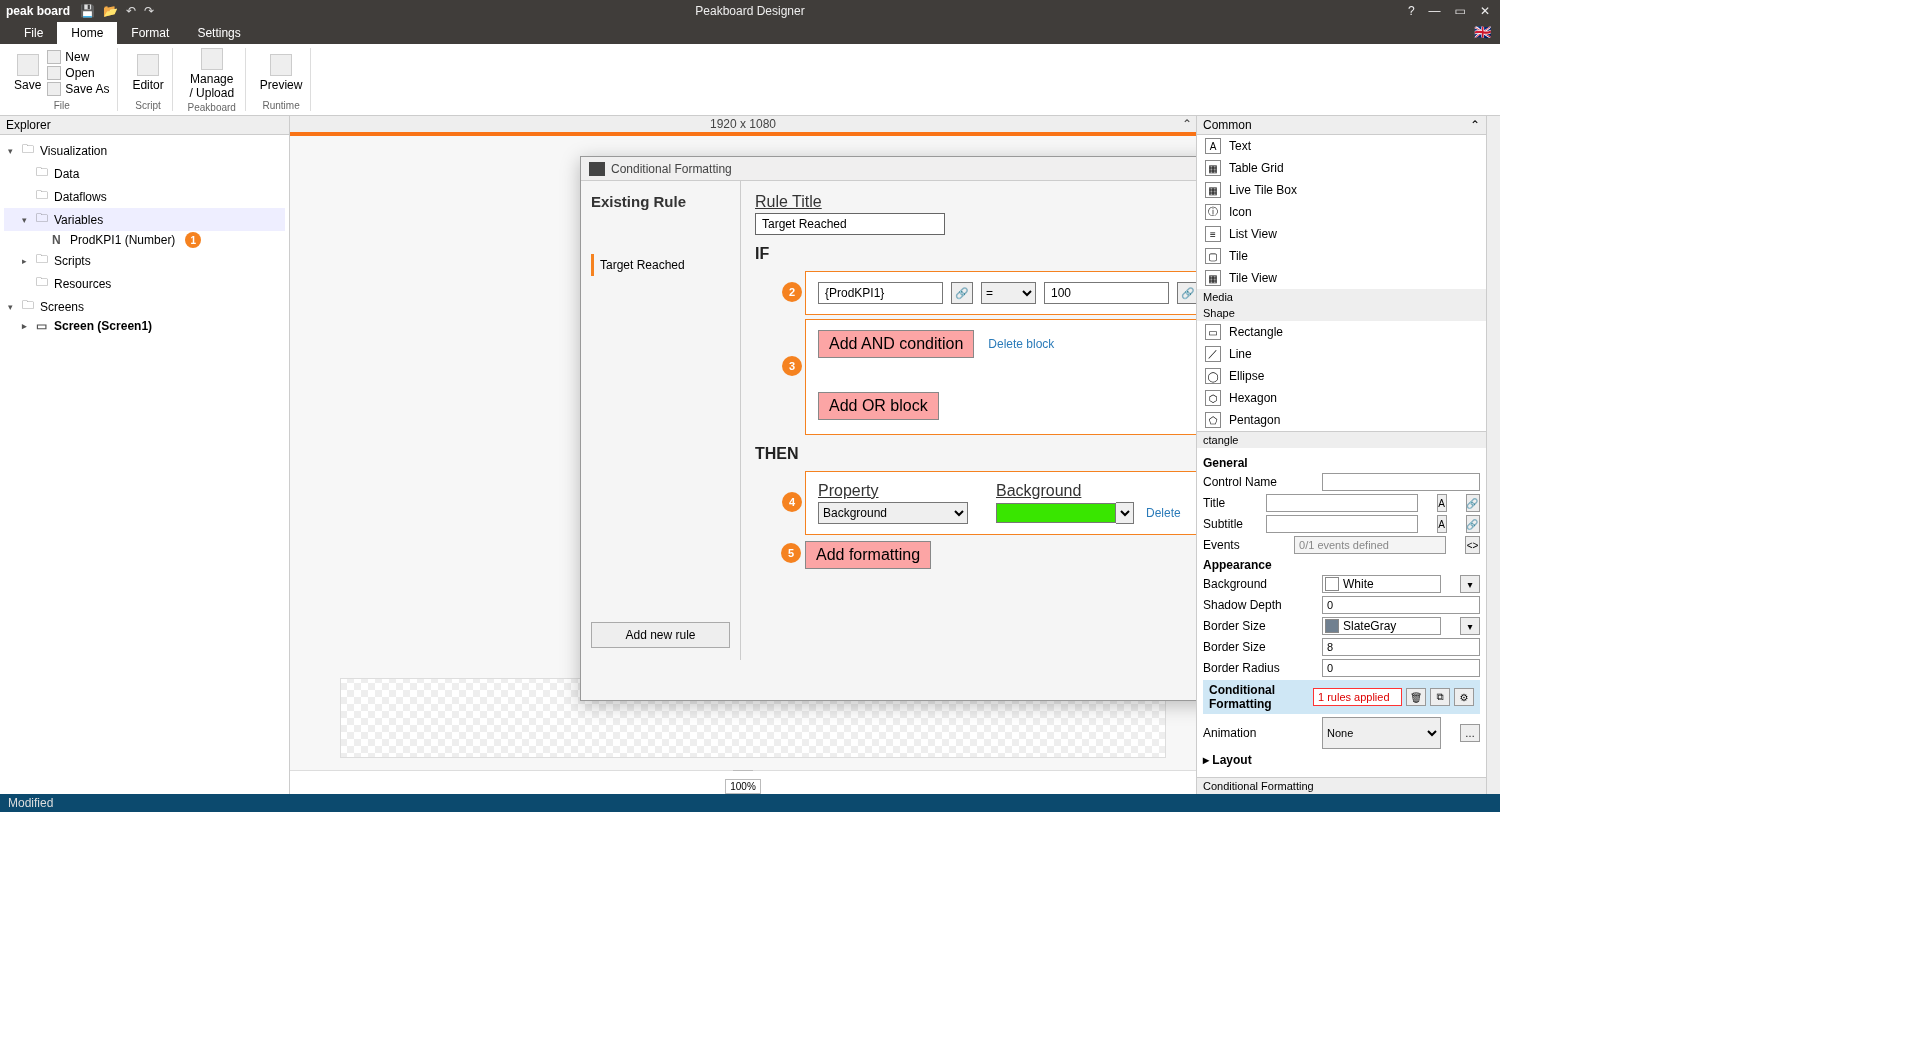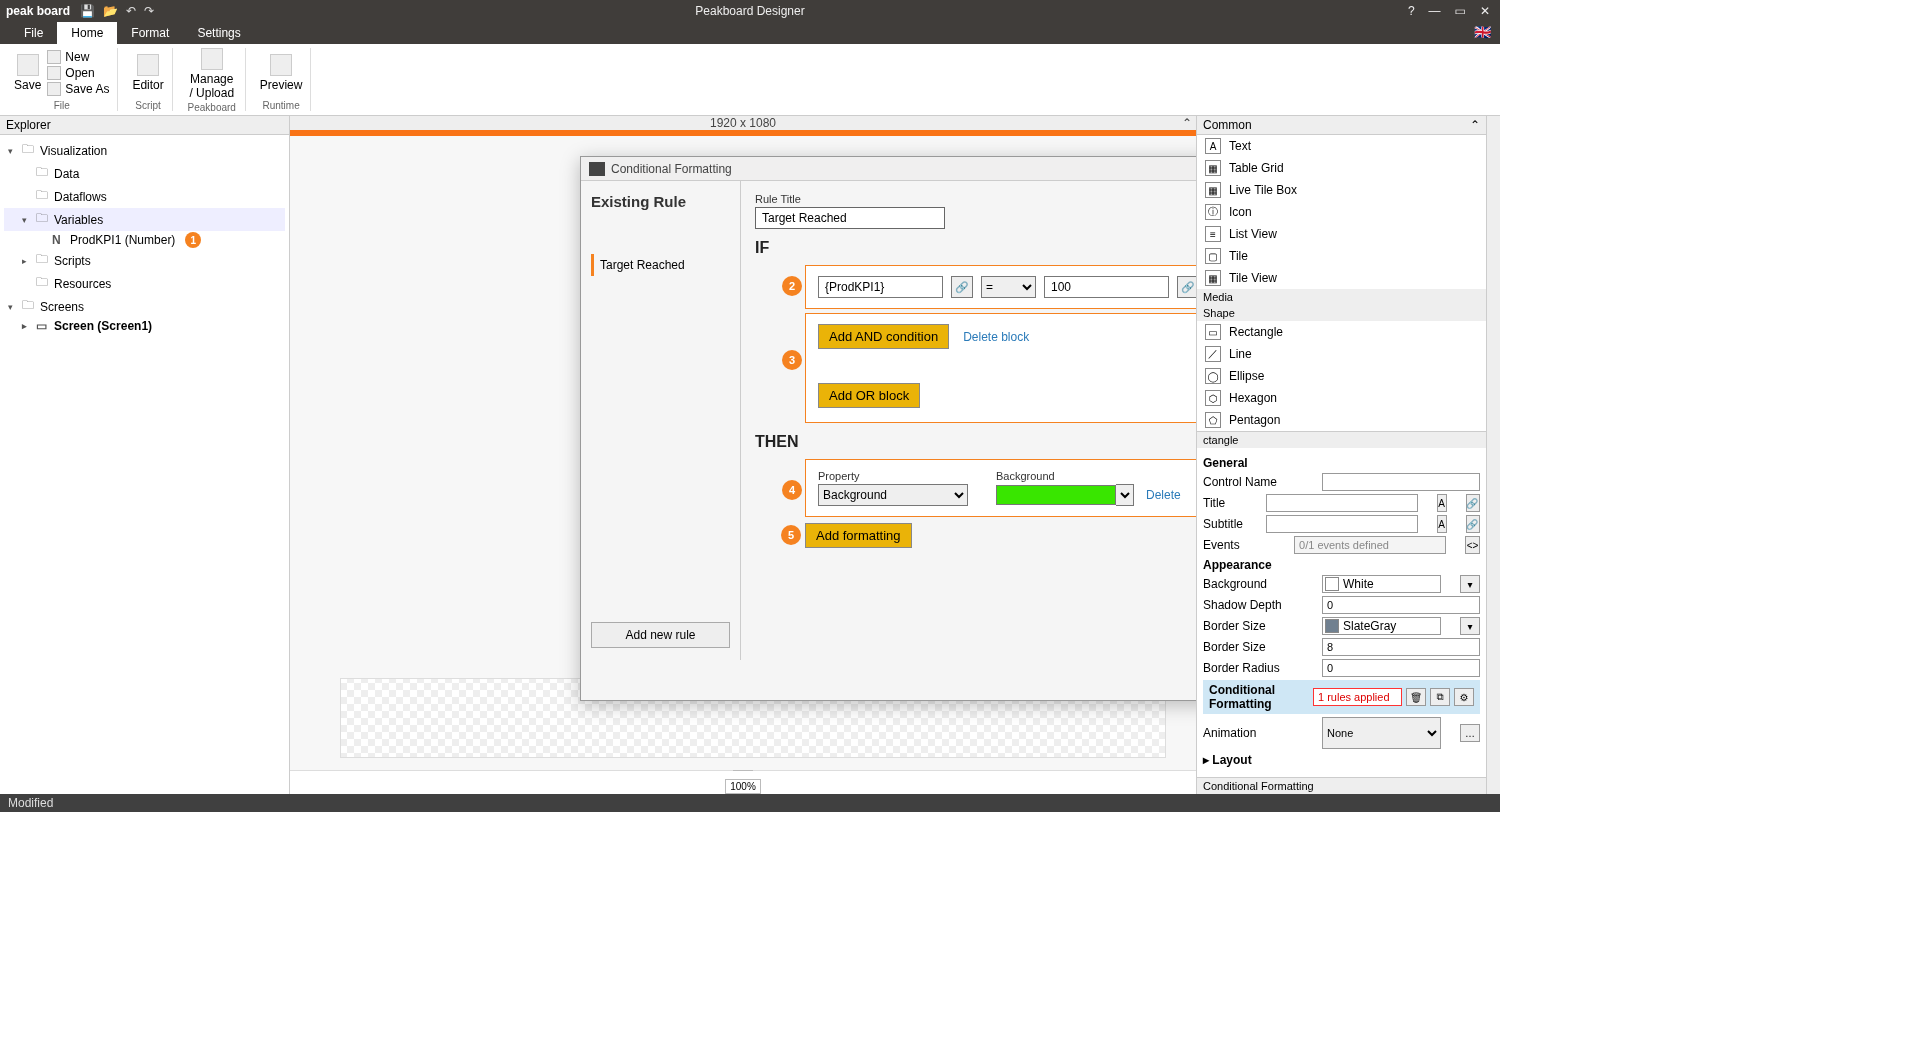--- a/index.html
+++ b/index.html
@@ -41,21 +41,21 @@
 .tnode.selected { background: #eef; }
 .tnode .caret { width: 10px; color: #555; font-size: 9px; }
 .tnode .ticon { width: 14px; color: #555; }
 .tnode.bold { font-weight: bold; }
 .indent1 { padding-left: 18px; }
 .indent2 { padding-left: 34px; }
 .badge { display: inline-flex; width: 16px; height: 16px; border-radius: 50%; background: #f58220; color: #fff; align-items: center; justify-content: center; font-size: 10px; font-weight: bold; margin-left: 6px; }
 
 
 .canvas { flex: 1; background: #fff; position: relative; display:flex; flex-direction:column; }
-.canvashdr { height: 20px; background:#eee; border-bottom:6px solid #f97316; display:flex; align-items:center; justify-content:center; font-size:11px; color:#444;}
+.canvashdr { height: 20px; background:#eee; border-bottom:4px solid #f97316; display:flex; align-items:center; justify-content:center; font-size:11px; color:#444;}
 .canvasarea { flex:1; position:relative; background:#f7f7f7; overflow:hidden;}
 .artboard-bg { position:absolute; left:50px; right:30px; bottom:12px; height:80px;
   background: repeating-conic-gradient(#fff 0% 25%, #eee 0% 50%) 50% / 14px 14px; border:1px solid #ddd;}
 .zoombar { height:24px; display:flex; justify-content:flex-end; align-items:center; gap:8px; padding:0 12px; border-top:1px solid #ddd; font-size:11px;flex-direction:column;}
 .zoombar .chip { border:1px solid #bbb; padding:1px 4px; font-size:10px;}
 
 
 .rightcol { width: 290px; border-left: 1px solid #ccc; display:flex; flex-direction:column; }
 .toolbox { border-bottom:1px solid #ccc; }
 .tool { display:flex; align-items:center; gap:8px; padding:3px 8px; cursor:pointer; }
@@ -77,34 +77,34 @@
 .dialog { position:absolute; left:290px; top:20px; width:910px; height:545px; background:#f5f5f5; border:1px solid #999; box-shadow:0 4px 18px rgba(0,0,0,.25); display:flex; flex-direction:column; z-index:100;}
 .dlgtitle { height:24px; background:#f0efef; display:flex; align-items:center; padding:0 8px; border-bottom:1px solid #ccc;}
 .dlgtitle .ticon { width:16px; height:14px; background:#444; margin-right:6px;}
 .dlgtitle .dt { font-size:12px; color:#444; }
 .dlgbody { flex:1; display:flex; }
 .dlgside { width:160px; border-right:1px solid #ccc; padding:12px 10px; background:#f5f5f5; display:flex; flex-direction:column;gap:28px;}
 .dlgside h3 { font-size:15px; font-weight:600; color:#333; margin-bottom:16px;}
 .ruleitem { padding:4px 6px; border-left:3px solid #f58220; font-size:12px; cursor:pointer; }
 .addrule { margin-top:auto; padding:5px 10px; background:#eee; border:1px solid #aaa; font-size:12px; cursor:pointer; text-align:center;}
 .dlgmain { flex:1; padding:12px 14px; overflow:auto; position:relative; background:#f5f5f5;}
-.dlbl { font-size:11px; color:#333; margin-bottom:2px; display:block;}
+.dlbl { font-size:16px; color:#333; margin-bottom:2px; display:block;text-decoration:underline;}
 .dinput { border:1px solid #666; height:22px; padding:0 6px; font-size:12px; width:190px;}
 .secH { font-size:16px; font-weight:bold; margin:10px 0 8px; color:#222;}
 .block { border:1px solid #f58220; background:#fff; padding:10px 12px; margin-bottom:4px; position:relative;}
 .stepnum { position:absolute; left:-24px; display:inline-flex; width:20px; height:20px; border-radius:50%; background:#f58220; color:#fff; align-items:center; justify-content:center; font-size:11px; font-weight:bold;}
 .condrow { display:flex; align-items:center; gap:8px; }
 .condrow input[type=text]{ height:22px; border:1px solid #777; padding:0 6px; font-size:12px;}
 .linkbtn { width:22px; height:22px; border:1px solid #777; background:#eee; display:inline-flex; align-items:center; justify-content:center; font-size:11px; cursor:pointer;}
 .condrow select { height:22px; border:1px solid #777; font-size:12px; }
 .dlink { color:#2b7bb9; font-size:12px; cursor:pointer; }
-.dbtn { padding:4px 10px; background:#eab308; border:1px solid #888; font-size:13px; cursor:pointer;}
+.dbtn { padding:4px 10px; background:#fca5a5; border:1px solid #888; font-size:16px; cursor:pointer;}
 .colorbox { width:120px; height:20px; border:1px solid #777; background:#39e600;}
 .dlgfoot { height:40px; display:flex; justify-content:flex-end; align-items:center; gap:8px; padding:0 14px; }
-.status { position:absolute; bottom:0; left:0; right:0; height:18px; background:#404040; color:#ddd; font-size:11px; padding:0 8px; display:flex; align-items:center;}
+.status { position:absolute; bottom:0; left:0; right:0; height:18px; background:#0c4a6e; color:#ddd; font-size:11px; padding:0 8px; display:flex; align-items:center;}
 .scrollstub { width:14px; background:#eee; border-left:1px solid #ccc;}
 </style>
 </head>
 <body>
 
 <div class="titlebar">
   <span class="logo">peak board</span>
   <div class="qat">
     <span>💾</span>
     <span>📂</span>

